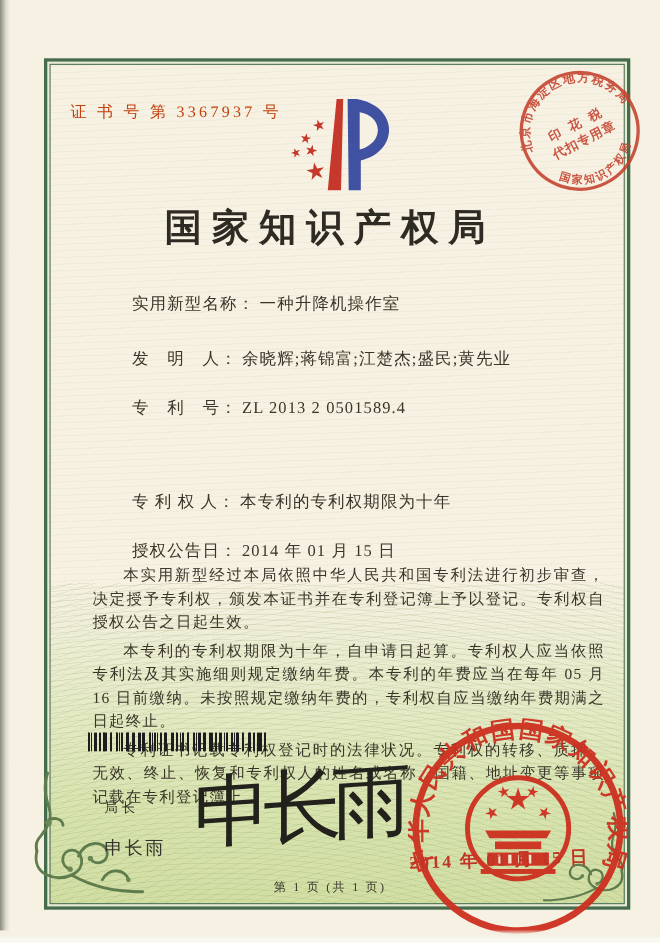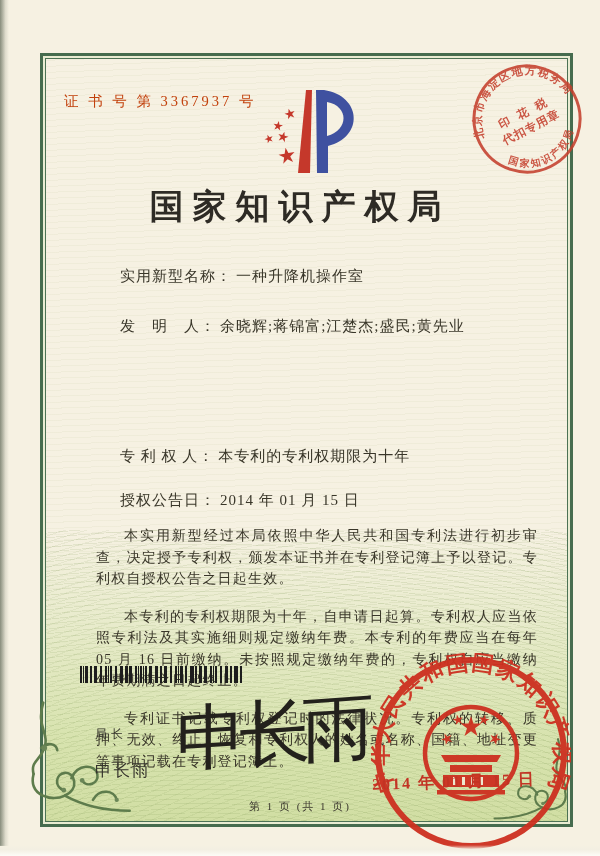--- a/index.html
+++ b/index.html
@@ -31,21 +31,21 @@
   .abs{position:absolute;}
   
   .cert-no{left:64px;top:92px;font-size:14.5px;letter-spacing:3px;color:#c2410c;z-index:3;}
   .title{left:0;right:0;top:184px;text-align:center;font-size:34px;font-weight:700;
     letter-spacing:9px;color:#2e2b25;z-index:3;}
   .row{left:80px;right:50px;font-size:15px;color:#393629;letter-spacing:1px;z-index:3;white-space:nowrap;margin-left:40px;}
   .row .lab{color:#393629;}
   .row .val{margin-left:4px;}
   .r0{top:267px}.r1{top:317px}.r2{top:361px}.r3{top:402px}.r4{top:447px}.r5{top:491px}
   .paras{left:80px;right:46px;top:509px;z-index:3;color:#393629;}
-  .paras p{margin:16px;font-size:14px;line-height:21.5px;text-indent:2em;text-align:justify;letter-spacing:1.2px;}
+  .paras p{margin:4px;font-size:14px;line-height:21.5px;text-indent:2em;text-align:justify;letter-spacing:1.2px;}
   .barcode{left:80px;top:666px;width:162px;height:17px;z-index:3;
     background:
       repeating-linear-gradient(90deg,#1d1d1d 0 2px,transparent 2px 5px),
       repeating-linear-gradient(90deg,#1d1d1d 0 1px,transparent 1px 7px),
       repeating-linear-gradient(90deg,transparent 0 3px,#1d1d1d 3px 4px,transparent 4px 11px);}
   .sig-title{left:95px;top:726px;font-size:12px;letter-spacing:4px;color:#35332c;z-index:4;}
   .sig-name{left:95px;top:760px;font-size:16.5px;letter-spacing:2px;color:#35332c;z-index:4;}
   .autograph{left:176px;top:686px;font-size:72px;color:#23211c;z-index:4;
     letter-spacing:-9px;transform:rotate(-4deg) skewX(-4deg);font-weight:400;}
   .footer{left:0;right:0;top:799px;text-align:center;font-size:11px;letter-spacing:2px;color:#3c392f;z-index:3;}
@@ -104,20 +104,23 @@
     </svg>
   </div>
 
   <div class="abs title">国家知识产权局</div>
 
   <div class="abs row r0">
     <span class="lab">实用新型名称：</span><span class="val">一种升降机操作室</span>
   </div>
   <div class="abs row r1">
     <span class="lab">发　明　人：</span><span class="val">余晓辉;蒋锦富;江楚杰;盛民;黄先业</span>
+  </div>
+  <div class="abs row r2">
+    <span class="lab">专　利　号：</span><span class="val">ZL 2013 2 0501589.4</span>
   </div>
   <div class="abs row r4">
     <span class="lab">专 利 权 人：</span><span class="val">本专利的专利权期限为十年</span>
   </div>
   <div class="abs row r5">
     <span class="lab">授权公告日：</span><span class="val">2014 年 01 月 15 日</span>
   </div>
 
   <div class="abs paras">
     <p>本实用新型经过本局依照中华人民共和国专利法进行初步审查，决定授予专利权，颁发本证书并在专利登记簿上予以登记。专利权自授权公告之日起生效。</p>

